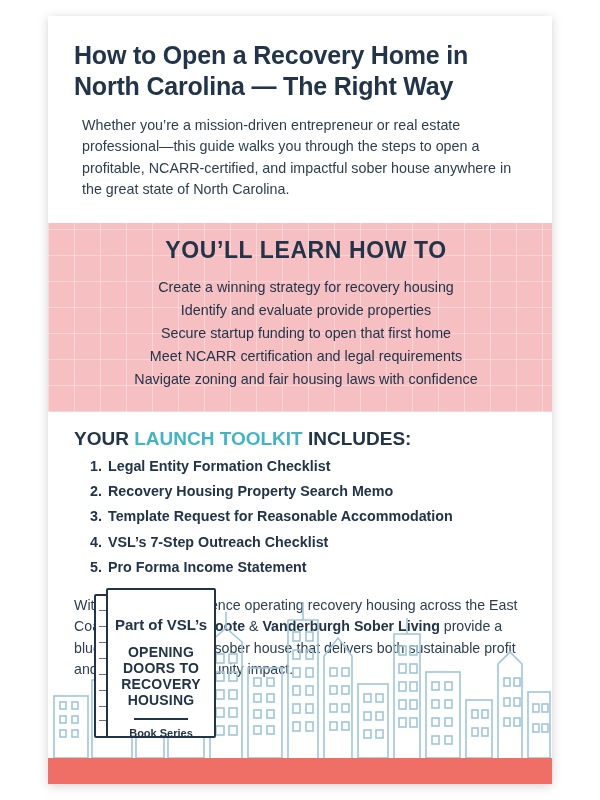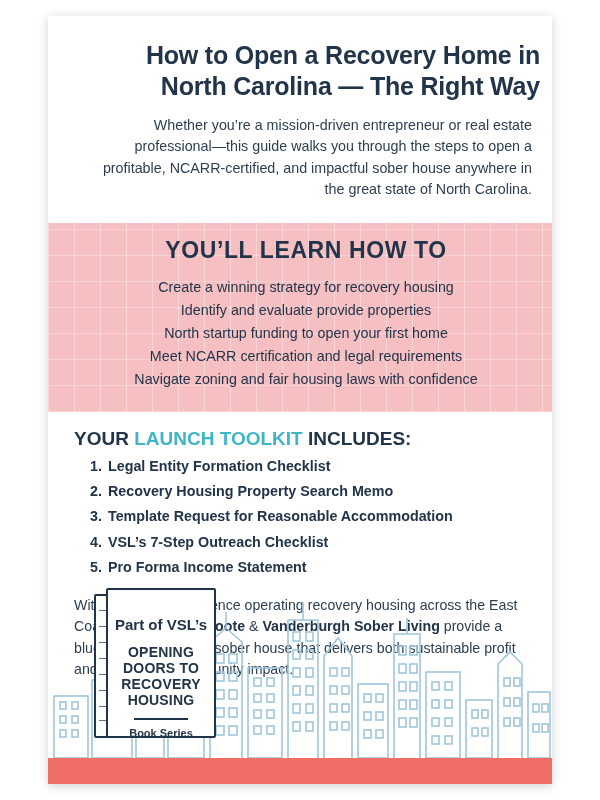--- a/index.html
+++ b/index.html
@@ -38,21 +38,21 @@
     width: 504px;
     height: 768px;
     background: #ffffff;
     box-shadow: 0 2px 10px rgba(0,0,0,0.18);
     overflow: hidden;
   }
 
   
   .header {
     padding: 24px 12px 10px 26px;
-    text-align: right;
+    text-align: left;
   }
   .title {
     font-size: 25px;
     line-height: 1.22;
     font-weight: bold;
     color: #223449;
     letter-spacing: -0.2px;
     margin: 0 0 14px 0;
   }
   .title .l2 { display:block; }
@@ -241,21 +241,21 @@
         <span class="l2">North Carolina — The Right Way</span>
       </h1>
       <p class="subtitle">Whether you’re a mission-driven entrepreneur or real estate professional—this guide walks you through the steps to open a profitable, NCARR-certified, and impactful sober house anywhere in the great state of North Carolina.</p>
     </div>
 
     <div class="band">
       <h2 class="band-title">YOU’LL LEARN HOW TO</h2>
       <ul class="band-list">
         <li>Create a winning strategy for recovery housing</li>
         <li>Identify and evaluate provide properties</li>
-        <li>North startup funding to open your first home</li>
+        <li>Secure startup funding to open that first home</li>
         <li>Meet NCARR certification and legal requirements</li>
         <li>Navigate zoning and fair housing laws with confidence</li>
       </ul>
     </div>
 
     <div class="toolkit">
       <h3 class="toolkit-title"><span>YOUR </span><span class="accent">LAUNCH TOOLKIT</span><span> INCLUDES:</span></h3>
       <ol class="toolkit-list">
         <li>Legal Entity Formation Checklist</li>
         <li>Recovery Housing Property Search Memo</li>

